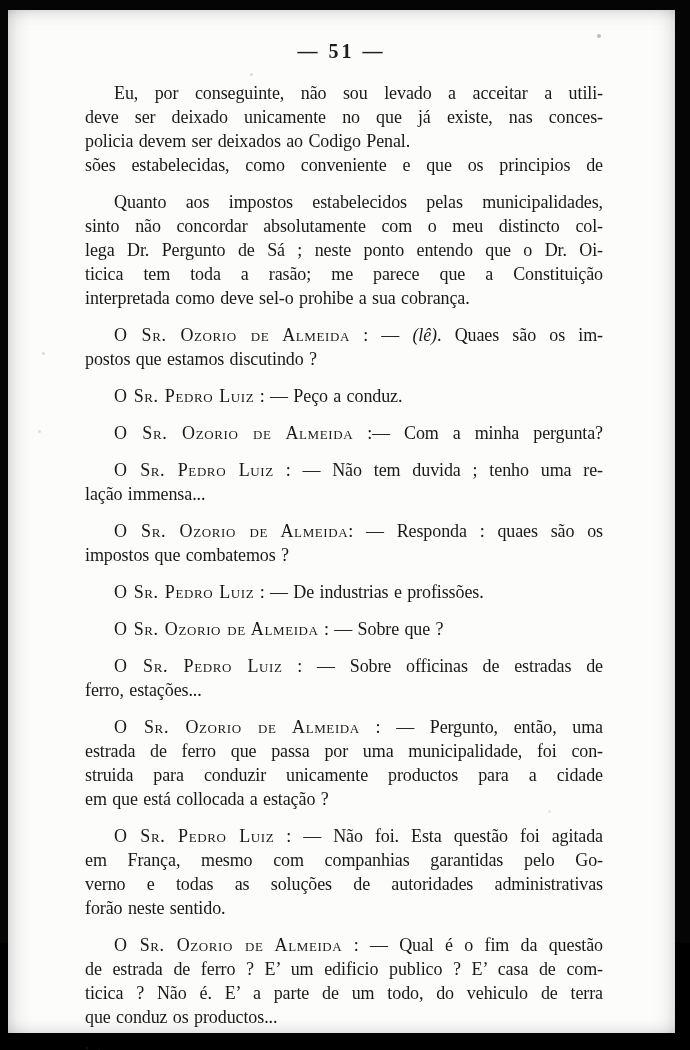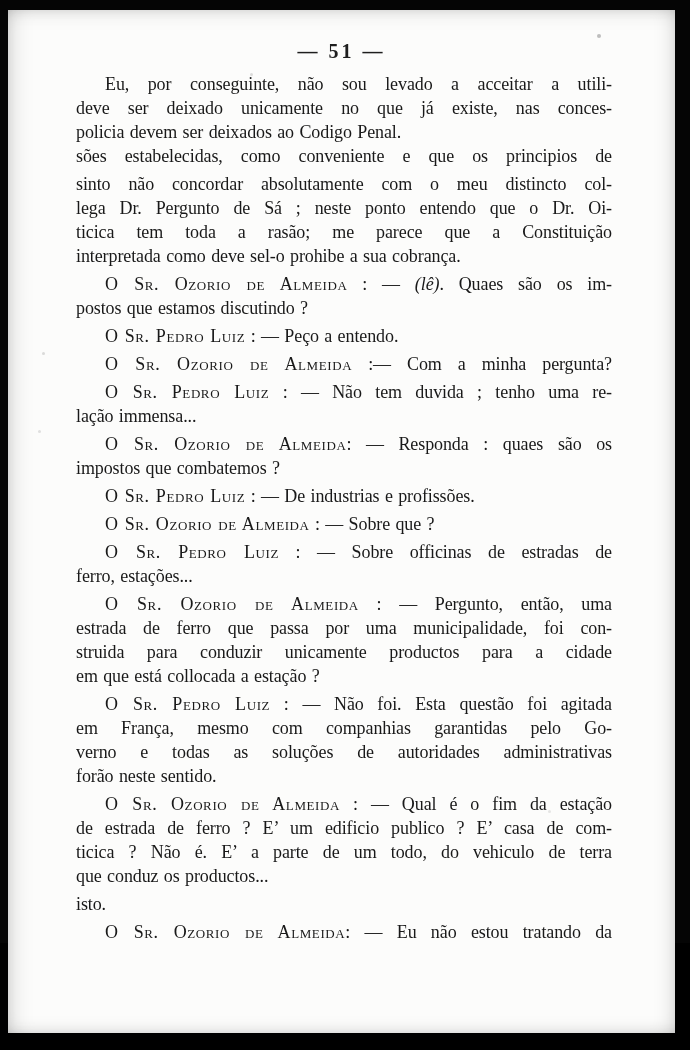--- a/index.html
+++ b/index.html
@@ -38,21 +38,21 @@
   .text-column {
     position: absolute;
     left: 64px; top: 58px;
     width: 544px;
     font-family: "Liberation Serif", serif;
     font-size: 18px;
     line-height: 24px;
     letter-spacing: -0.1px;
     color: #191919;
   }
-  .para { margin: 4px; }
+  .para { margin: 13px; }
   .line {
     height: 24px;
     overflow: hidden;
     text-align: left;
     word-spacing: 1px;
   }
   .line.justify {
     text-align: justify;
     text-align-last: justify;
   }
@@ -81,31 +81,32 @@
   <div class="page">
     <div class="page-number">— 51 —</div>
     <div class="text-column">
         <div class="para">
           <div class="line indent justify"><span>Eu, por conseguinte, não sou levado a acceitar a utili-</span></div>
           <div class="line justify"><span>deve ser deixado unicamente no que já existe, nas conces-</span></div>
           <div class="line"><span>policia devem ser deixados ao Codigo Penal.</span></div>
           <div class="line justify"><span>sões estabelecidas, como conveniente e que os principios de</span></div>
         </div>
         <div class="para">
+          <div class="line indent justify"><span>Quanto aos impostos estabelecidos pelas municipalidades,</span></div>
           <div class="line justify"><span>sinto não concordar absolutamente com o meu distincto col-</span></div>
           <div class="line justify"><span>lega Dr. Pergunto de Sá ; neste ponto entendo que o Dr. Oi-</span></div>
           <div class="line justify"><span>ticica tem toda a rasão; me parece que a Constituição</span></div>
           <div class="line"><span>interpretada como deve sel-o prohibe a sua cobrança.</span></div>
         </div>
         <div class="para">
           <div class="line indent justify"><span class="sc">O Sr. Ozorio de Almeida</span><span> : — </span><span class="it">(lê)</span><span>. Quaes são os im-</span></div>
           <div class="line"><span>postos que estamos discutindo ?</span></div>
         </div>
         <div class="para">
-          <div class="line indent"><span class="sc">O Sr. Pedro Luiz</span><span> : — Peço a entendo.</span></div>
+          <div class="line indent"><span class="sc">O Sr. Pedro Luiz</span><span> : — Peço a conduz.</span></div>
         </div>
         <div class="para">
           <div class="line indent justify"><span class="sc">O Sr. Ozorio de Almeida</span><span> :— Com a minha pergunta?</span></div>
         </div>
         <div class="para">
           <div class="line indent justify"><span class="sc">O Sr. Pedro Luiz</span><span> : — Não tem duvida ; tenho uma re-</span></div>
           <div class="line"><span>lação immensa...</span></div>
         </div>
         <div class="para">
           <div class="line indent justify"><span class="sc">O Sr. Ozorio de Almeida</span><span>: — Responda : quaes são os</span></div>
@@ -127,21 +128,21 @@
           <div class="line justify"><span>struida para conduzir unicamente productos para a cidade</span></div>
           <div class="line"><span>em que está collocada a estação ?</span></div>
         </div>
         <div class="para">
           <div class="line indent justify"><span class="sc">O Sr. Pedro Luiz</span><span> : — Não foi. Esta questão foi agitada</span></div>
           <div class="line justify"><span>em França, mesmo com companhias garantidas pelo Go-</span></div>
           <div class="line justify"><span>verno e todas as soluções de autoridades administrativas</span></div>
           <div class="line"><span>forão neste sentido.</span></div>
         </div>
         <div class="para">
-          <div class="line indent justify"><span class="sc">O Sr. Ozorio de Almeida</span><span> : — Qual é o fim da estação</span></div>
+          <div class="line indent justify"><span class="sc">O Sr. Ozorio de Almeida</span><span> : — Qual é o fim da questão</span></div>
           <div class="line justify"><span>de estrada de ferro ? E’ um edificio publico ? E’ casa de com-</span></div>
           <div class="line justify"><span>ticica ? Não é. E’ a parte de um todo, do vehiculo de terra</span></div>
           <div class="line"><span>que conduz os productos...</span></div>
         </div>
         <div class="para">
           <div class="line"><span>isto.</span></div>
         </div>
         <div class="para">
           <div class="line indent justify"><span class="sc">O Sr. Ozorio de Almeida</span><span>: — Eu não estou tratando da</span></div>
         </div>

